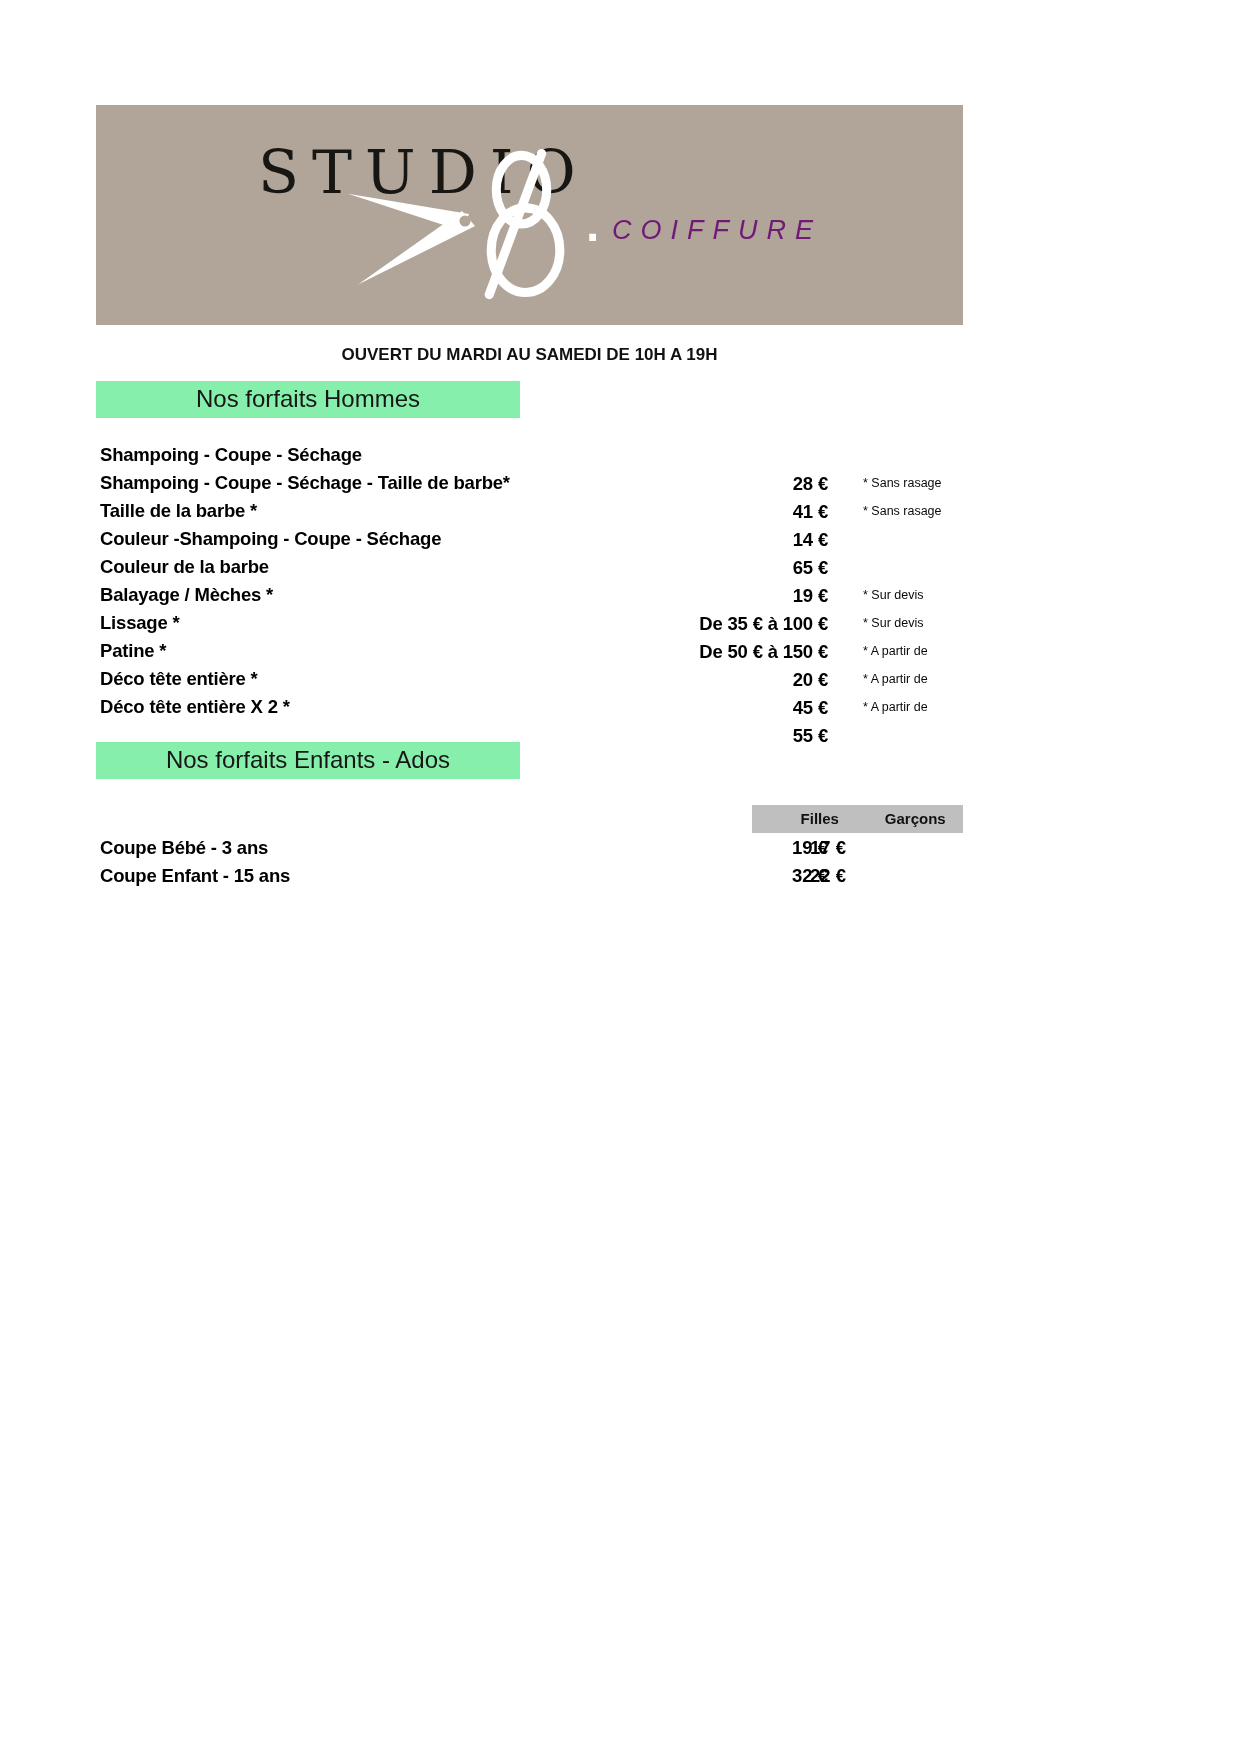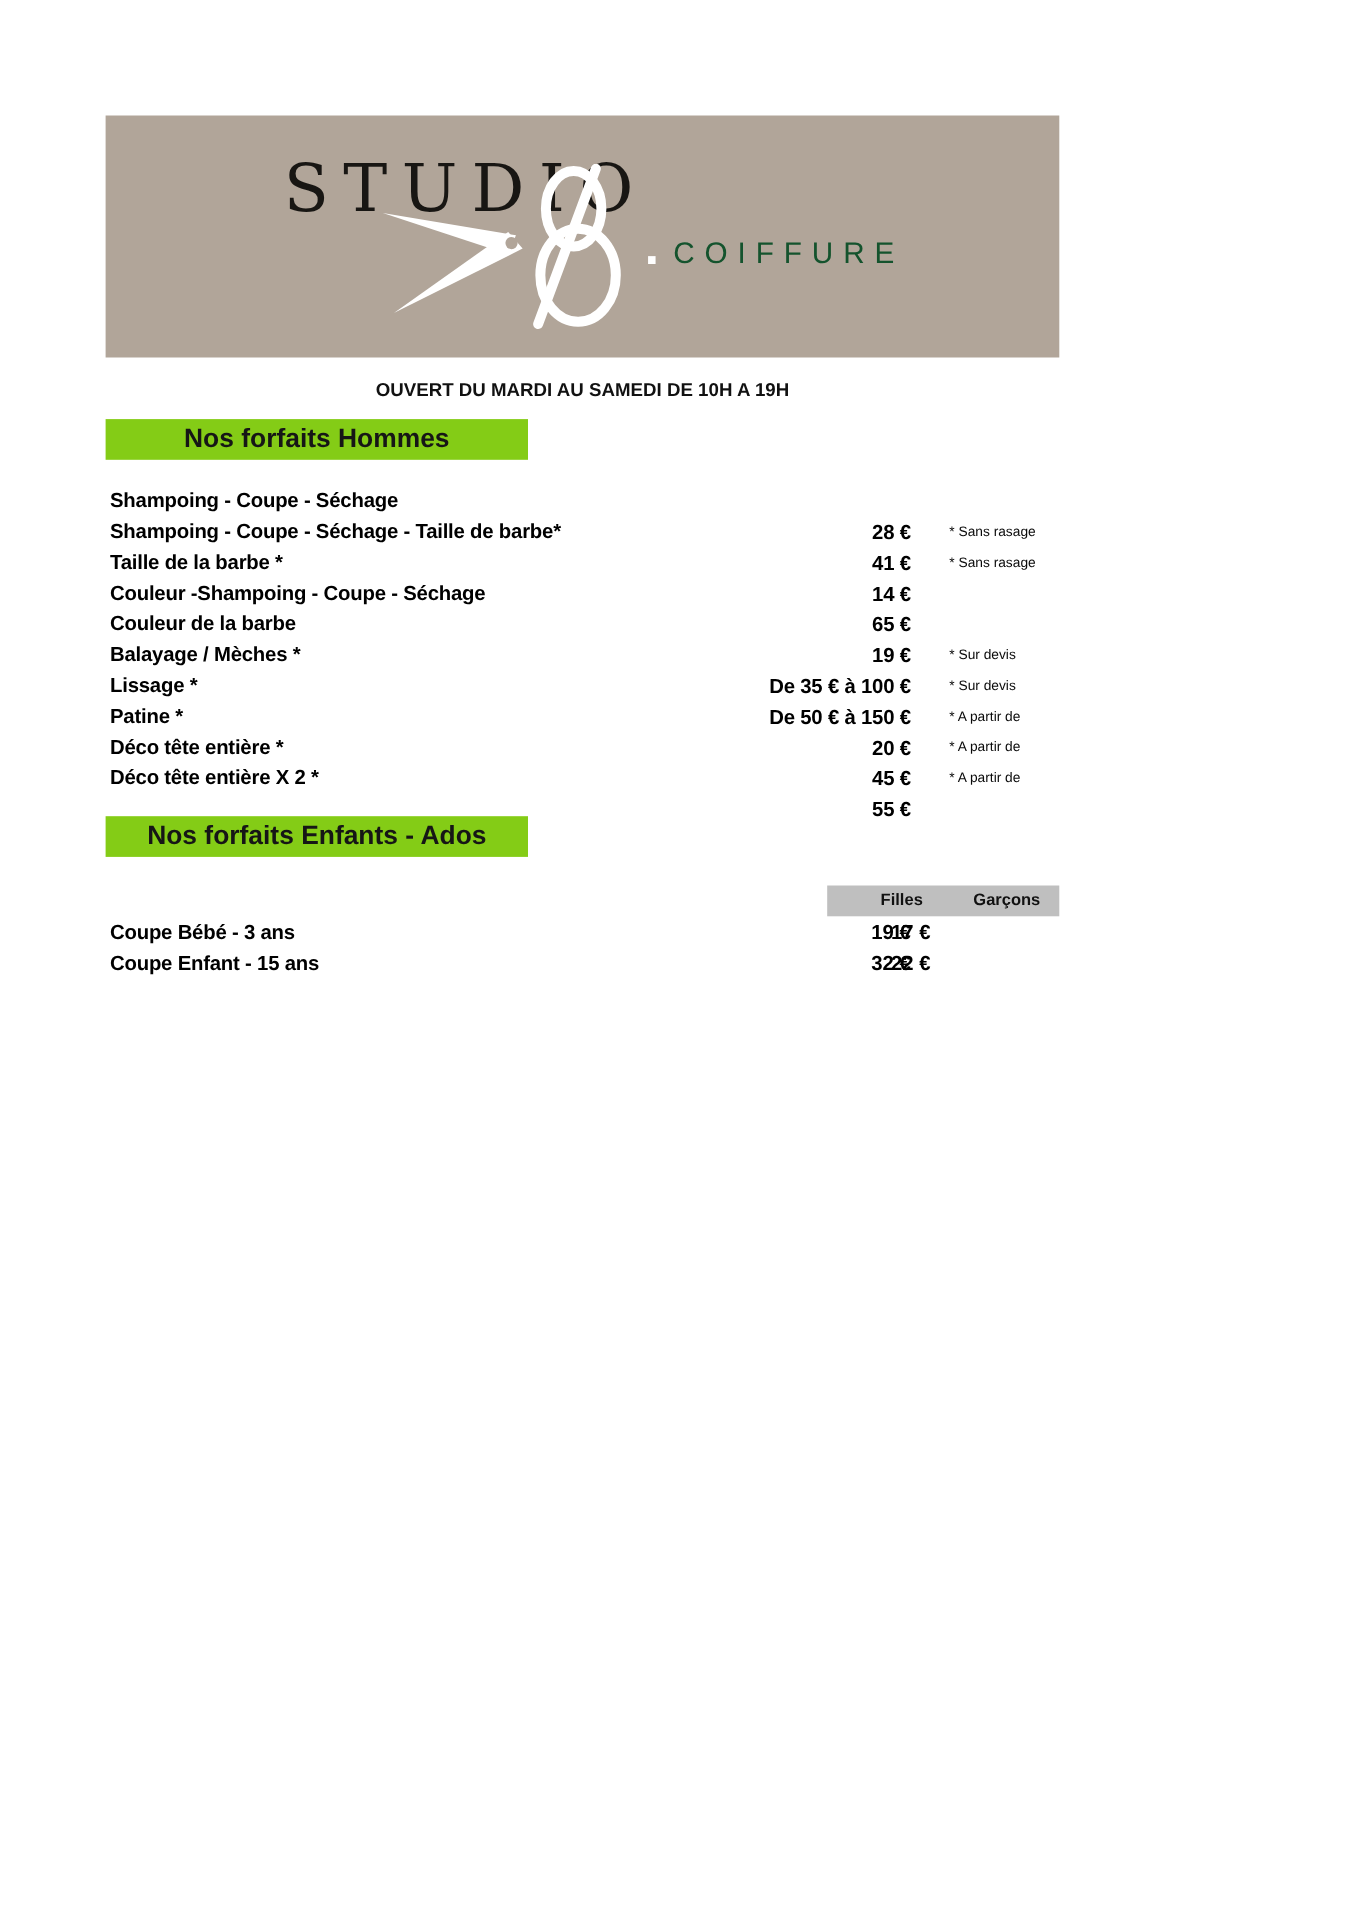--- a/index.html
+++ b/index.html
@@ -15,34 +15,34 @@
     position:absolute; left:162px; top:32px;
     font-family:"DejaVu Serif", serif; font-weight:400;
     font-size:60px; letter-spacing:13px; color:#181613; white-space:nowrap;
   }
   .monogram { position:absolute; left:252px; top:44px; width:232px; height:152px; }
   .brand-dot {
     position:absolute; left:490px; top:96px; color:#ffffff;
     font-size:48px; font-weight:bold; line-height:48px;
   }
   .brand-suffix {
-    position:absolute; left:516px; top:110px; color:#14532d;
-    font-size:27px; letter-spacing:9px; white-space:nowrap;
+    position:absolute; left:516px; top:110px; color:#701a75;
+    font-size:27px; letter-spacing:9px; white-space:nowrap;font-style:italic;
   }
 
   
   .hours {
     position:absolute; left:96px; top:333px; width:867px; text-align:center;
     font-size:17px; font-weight:bold; color:#111111; white-space:nowrap;margin-top:12px;
   }
 
   
   .section-bar {
-    position:absolute; left:96px; width:384px; height:37px; background:#84cc16;
-    color:#161616; font-size:24px; font-weight:bold; text-align:center; line-height:36px;
+    position:absolute; left:96px; width:424px; height:37px; background:#86efac;
+    color:#161616; font-size:24px; font-weight:normal; text-align:center; line-height:36px;
     white-space:nowrap;
   }
   .bar-hommes { top:381px; }
   .bar-enfants { top:742px; }
 
   
   .list { position:absolute; left:0; width:1240px; }
   .list-hommes { top:441px; }
   .prow { position:relative; height:28px; }
   .plabel {

